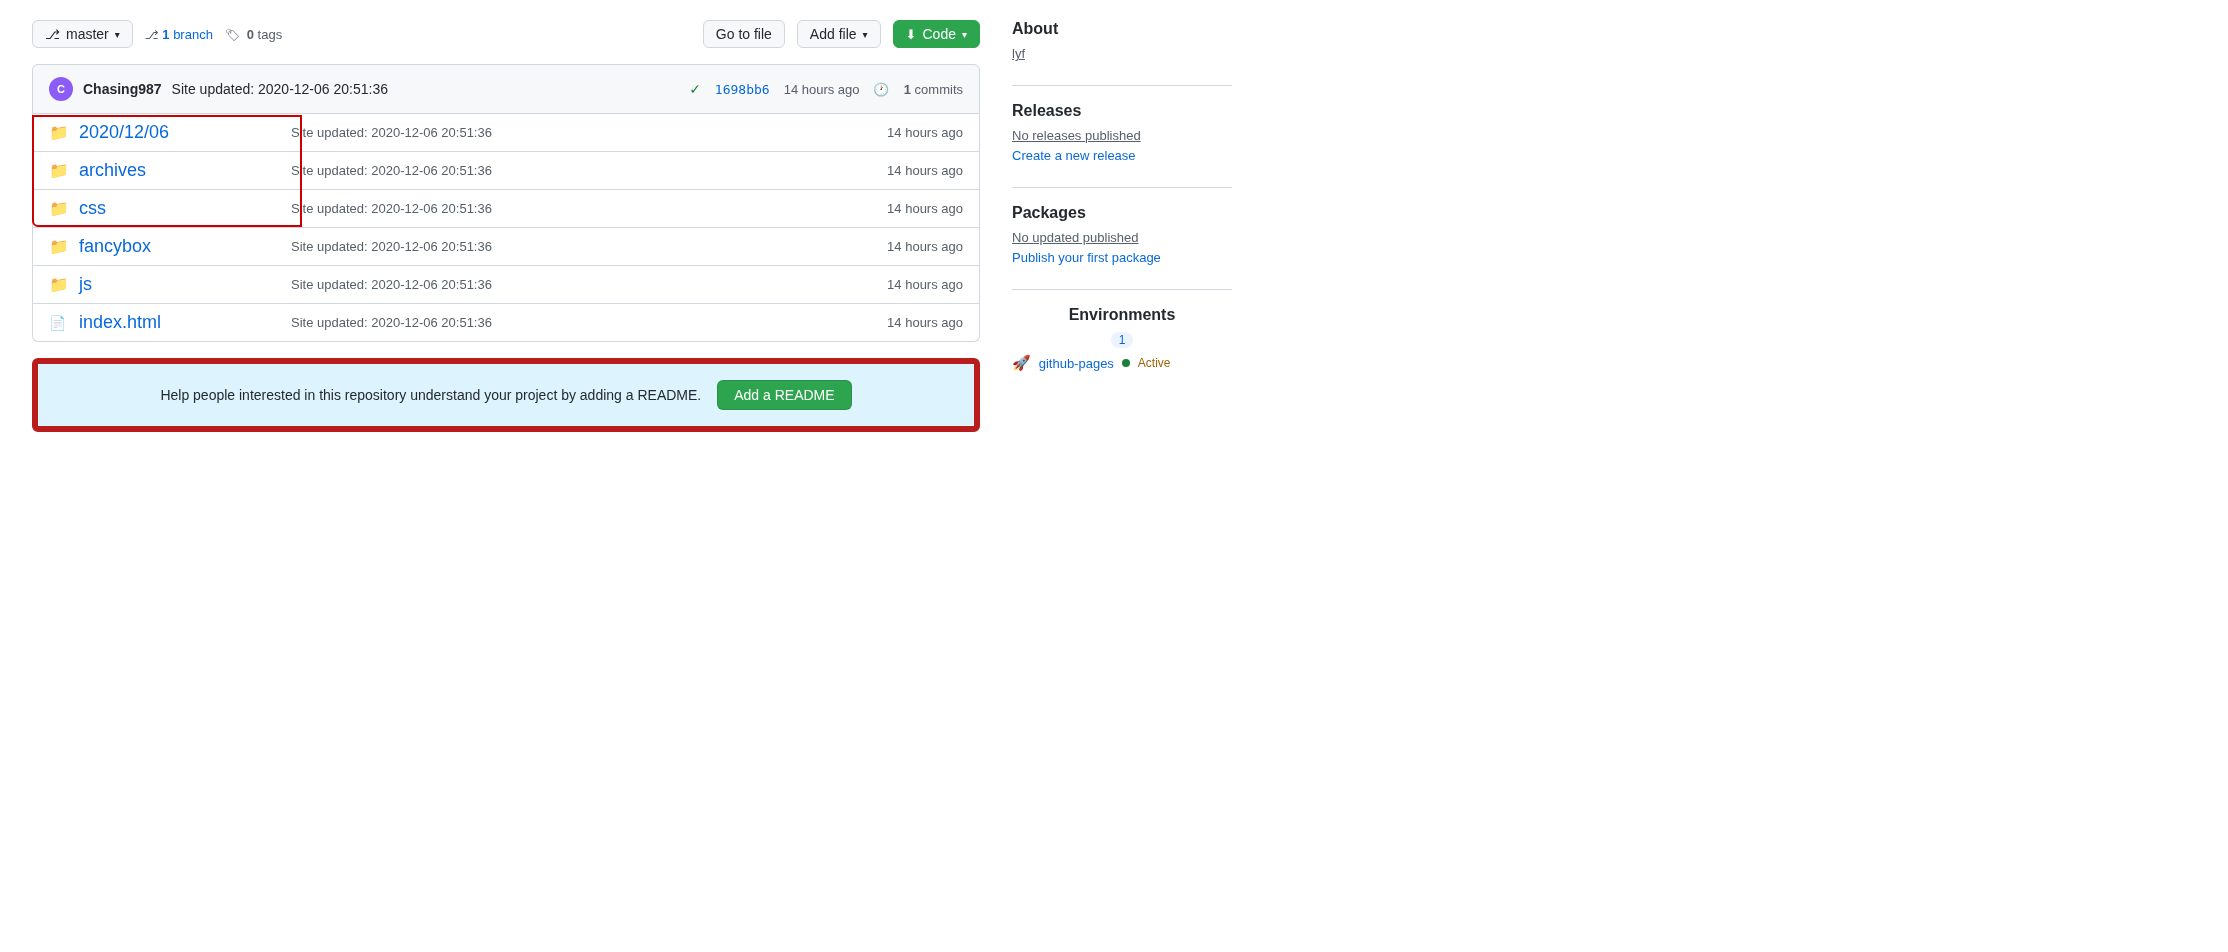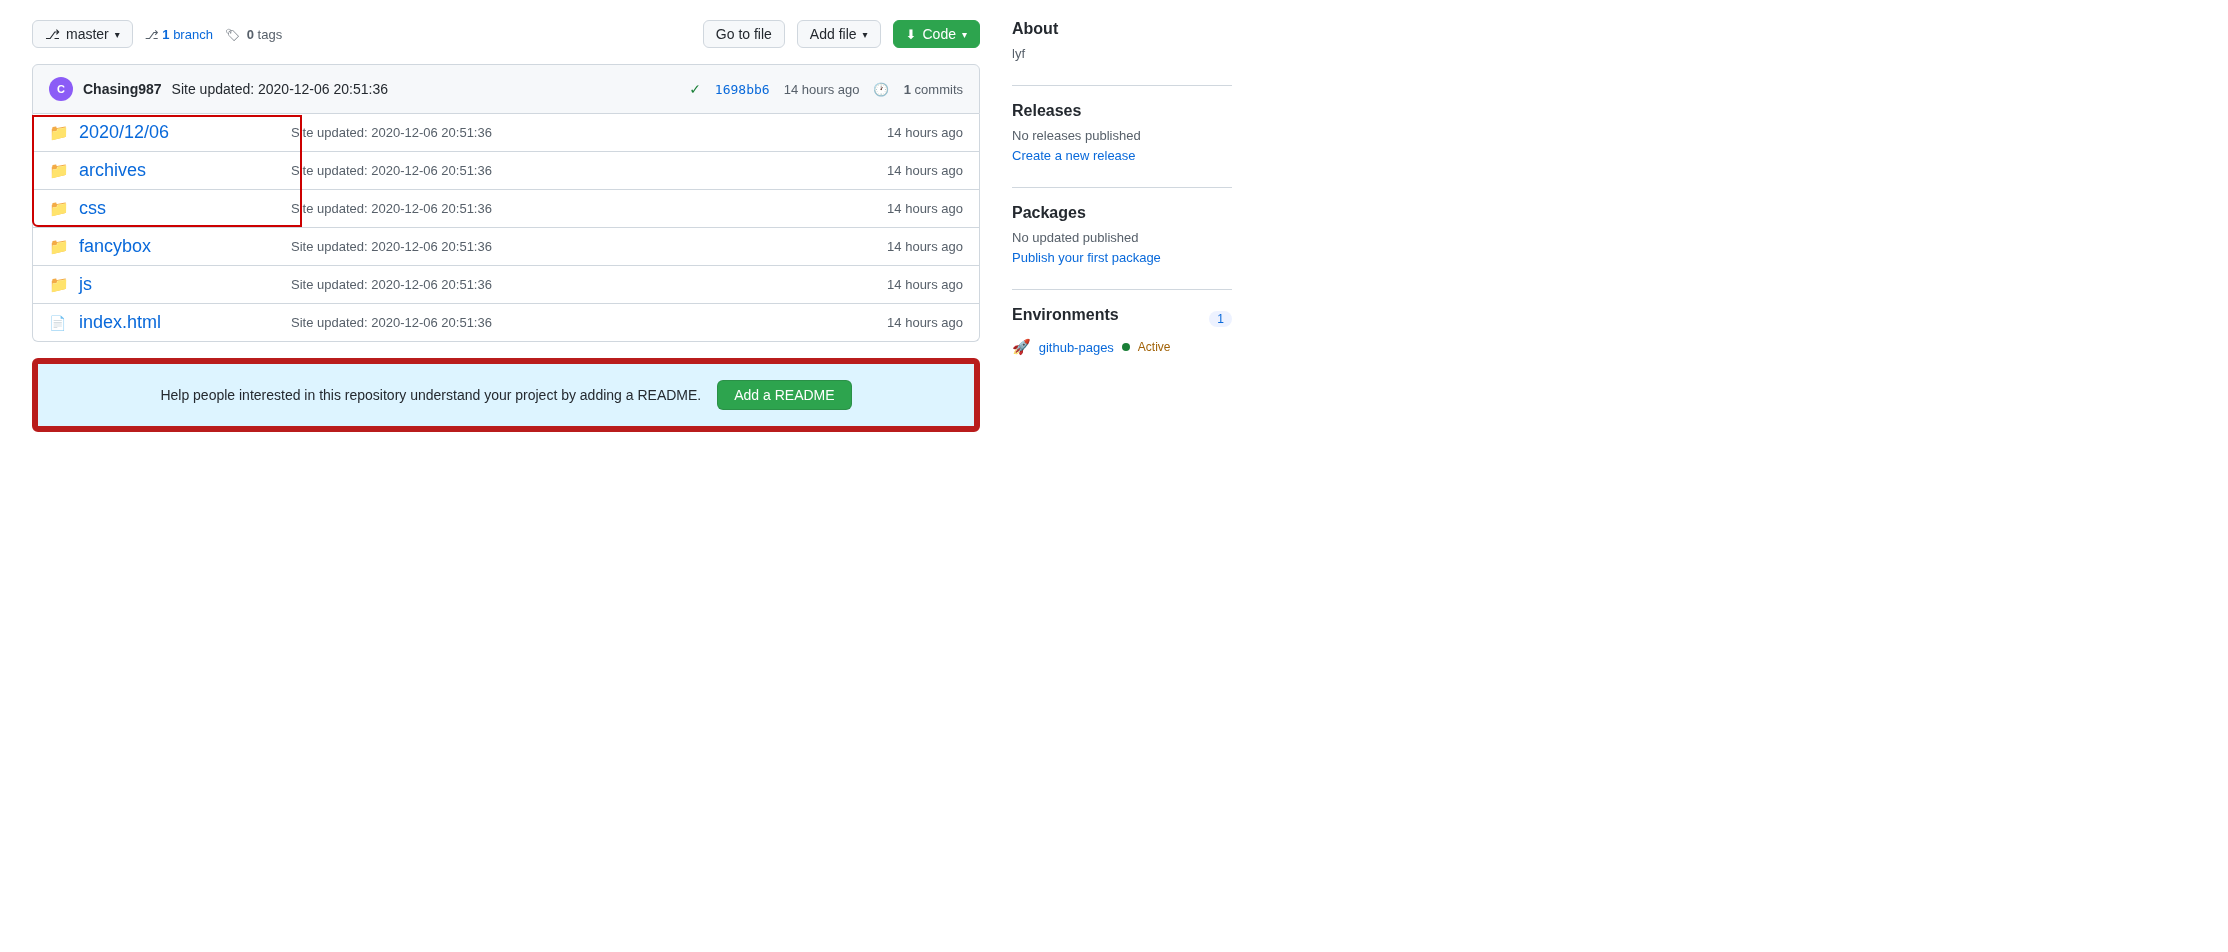--- a/index.html
+++ b/index.html
@@ -197,37 +197,39 @@
     .sidebar-title {
       font-weight: 600;
       font-size: 16px;
       color: #24292f;
       margin-bottom: 8px;
     }
     .sidebar-text {
       color: #57606a;
       font-size: 13px;
       margin-bottom: 4px;
+      text-decoration: underline;
     }
     .sidebar-link {
       color: #0969da;
       font-size: 13px;
       cursor: pointer;
       text-decoration: none;
     }
     .sidebar-divider {
       border: none;
       border-top: 1px solid #d0d7de;
       margin: 16px 0;
     }
     .sidebar-env-row {
       display: flex;
       align-items: center;
       justify-content: space-between;
       margin-top: 8px;
+      flex-direction: column;
     }
     .env-badge {
       background: #edf2ff;
       color: #0969da;
       border-radius: 20px;
       padding: 1px 8px;
       font-size: 12px;
       font-weight: 500;
     }
     .env-item {

